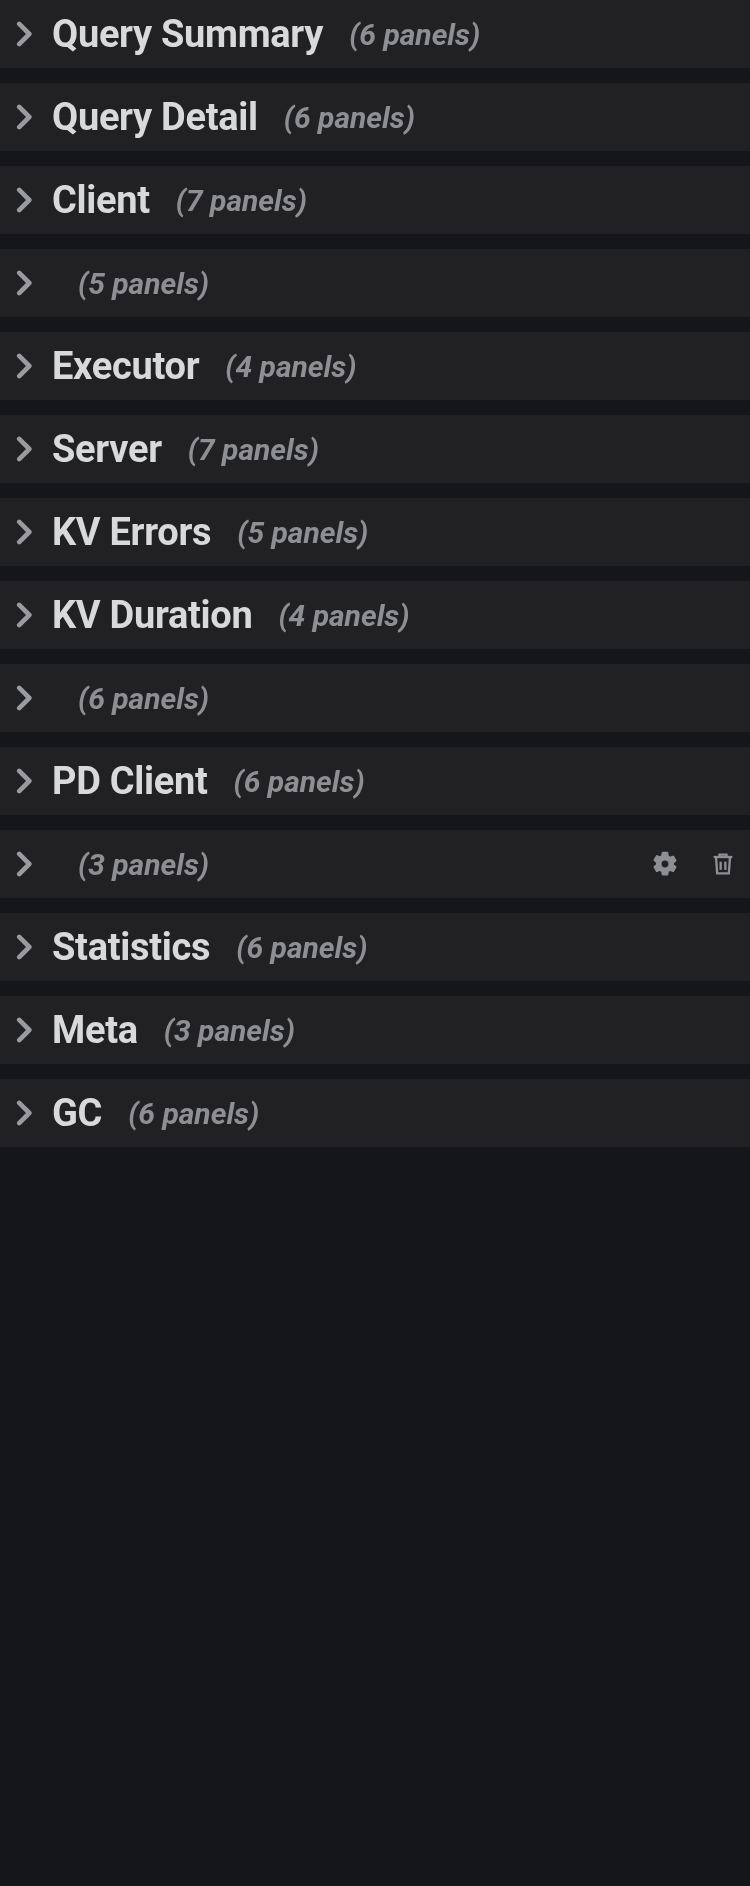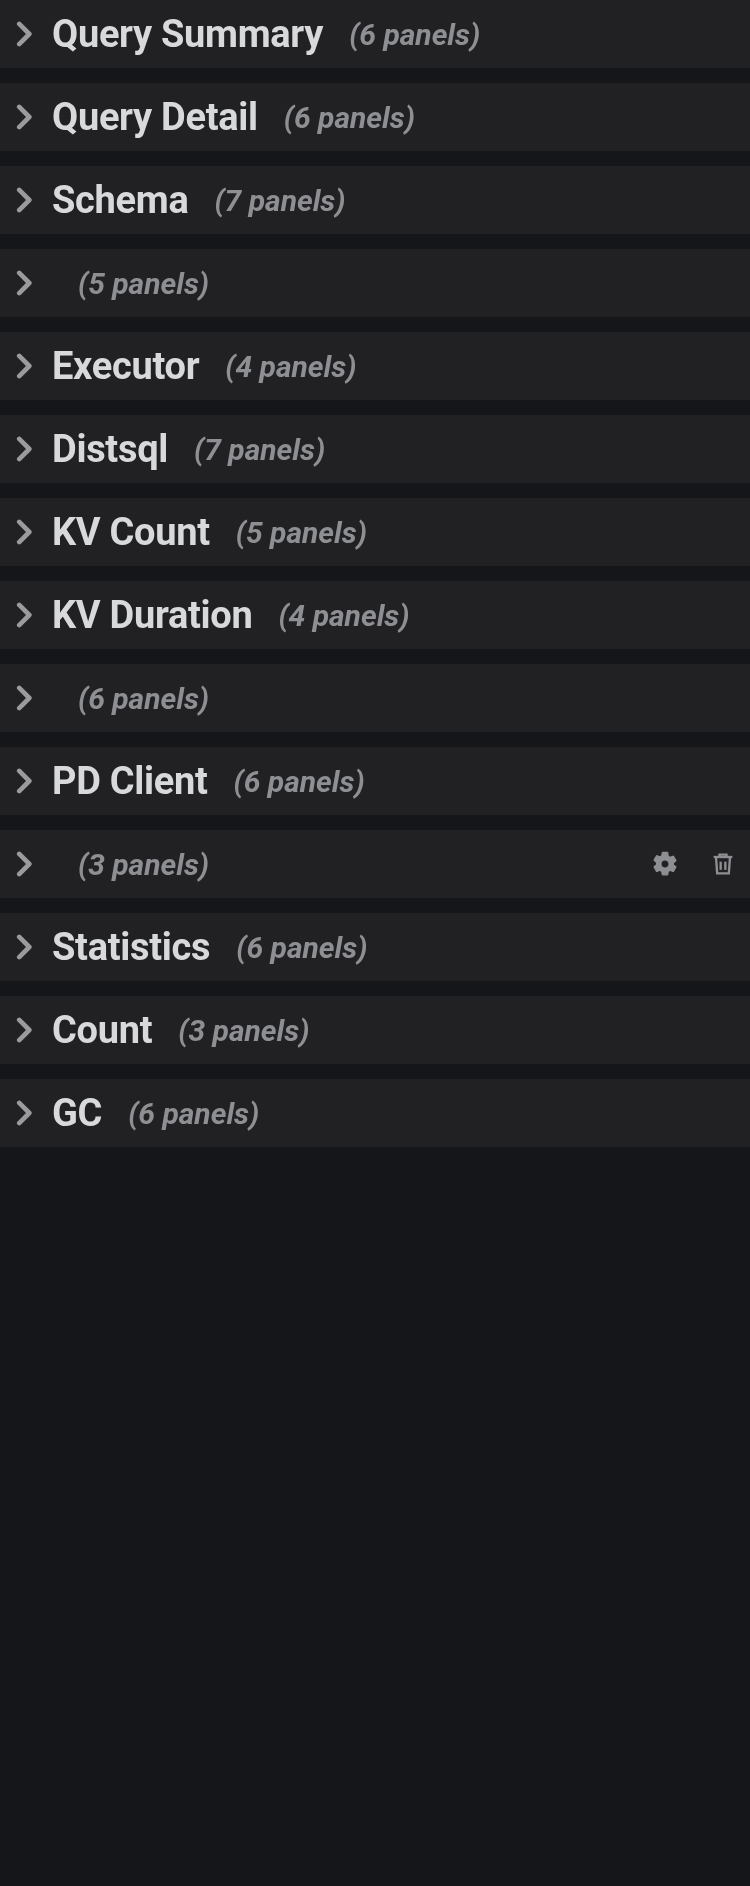--- a/index.html
+++ b/index.html
@@ -93,21 +93,21 @@
     <span class="spacer"></span>
 
   </div>
 
   <div class="row" data-active="false">
     <span class="chevron">
         <svg viewBox="0 0 12 18">
           <path d="M2 2 L9 9 L2 16"></path>
         </svg>
       </span>
-    <span class="title">Schema</span>
+    <span class="title">Client</span>
     <span class="count">(7 panels)</span>
     <span class="spacer"></span>
 
   </div>
 
   <div class="row" data-active="false">
     <span class="chevron">
         <svg viewBox="0 0 12 18">
           <path d="M2 2 L9 9 L2 16"></path>
         </svg>
@@ -128,33 +128,33 @@
     <span class="spacer"></span>
 
   </div>
 
   <div class="row" data-active="false">
     <span class="chevron">
         <svg viewBox="0 0 12 18">
           <path d="M2 2 L9 9 L2 16"></path>
         </svg>
       </span>
-    <span class="title">Distsql</span>
+    <span class="title">Server</span>
     <span class="count">(7 panels)</span>
     <span class="spacer"></span>
 
   </div>
 
   <div class="row" data-active="false">
     <span class="chevron">
         <svg viewBox="0 0 12 18">
           <path d="M2 2 L9 9 L2 16"></path>
         </svg>
       </span>
-    <span class="title">KV Count</span>
+    <span class="title">KV Errors</span>
     <span class="count">(5 panels)</span>
     <span class="spacer"></span>
 
   </div>
 
   <div class="row" data-active="false">
     <span class="chevron">
         <svg viewBox="0 0 12 18">
           <path d="M2 2 L9 9 L2 16"></path>
         </svg>
@@ -226,21 +226,21 @@
     <span class="spacer"></span>
 
   </div>
 
   <div class="row" data-active="false">
     <span class="chevron">
         <svg viewBox="0 0 12 18">
           <path d="M2 2 L9 9 L2 16"></path>
         </svg>
       </span>
-    <span class="title">Count</span>
+    <span class="title">Meta</span>
     <span class="count">(3 panels)</span>
     <span class="spacer"></span>
 
   </div>
 
   <div class="row" data-active="false">
     <span class="chevron">
         <svg viewBox="0 0 12 18">
           <path d="M2 2 L9 9 L2 16"></path>
         </svg>

